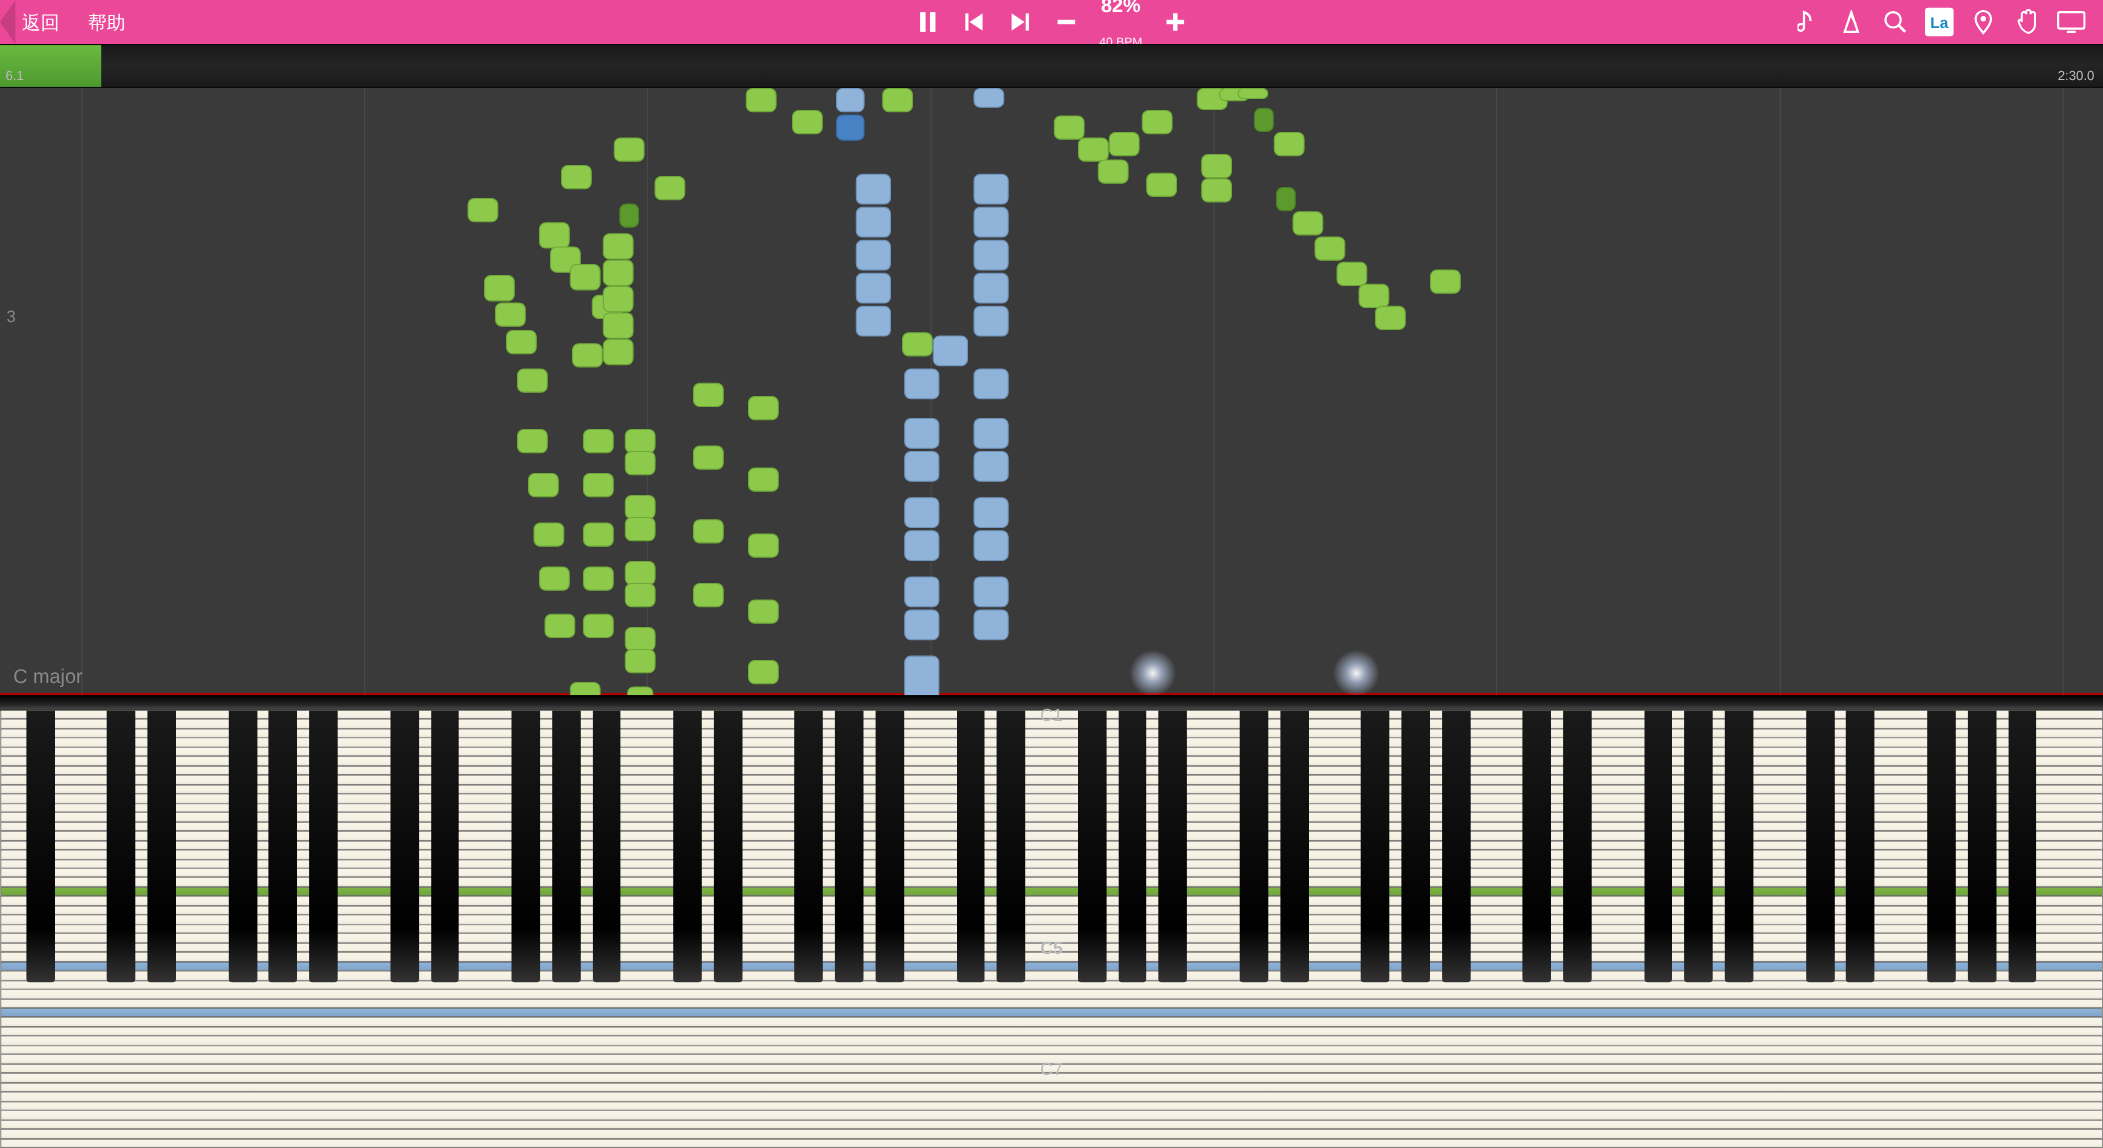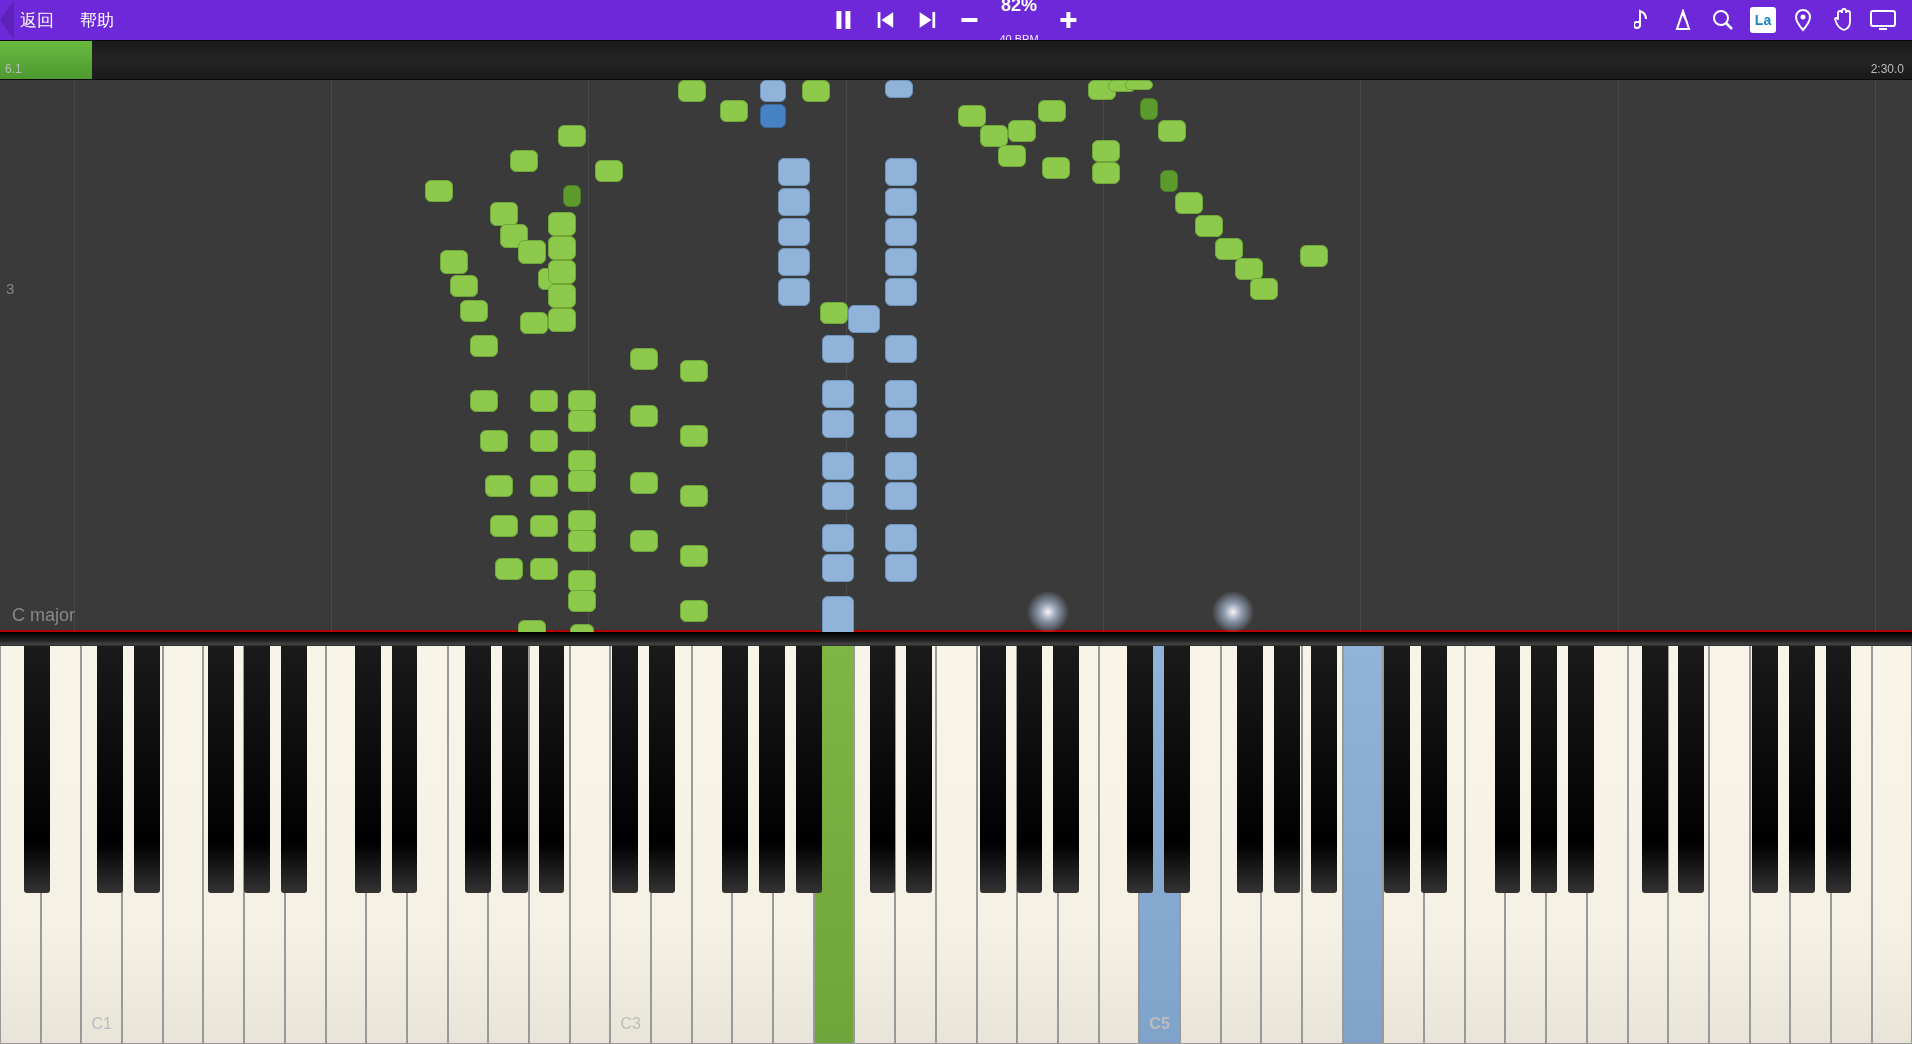--- a/index.html
+++ b/index.html
@@ -1,18 +1,18 @@
 <!DOCTYPE html>
 <html><head>
 <meta charset="utf-8">
 <style>
 * { margin: 0; padding: 0; box-sizing: border-box; }
 body { font-family: Arial, sans-serif; background: #000; overflow: hidden; width: 1912px; height: 1044px; }
 
-.toolbar { height: 40px; background: #6d28d9; display: flex; align-items: center; color: #fff; position: relative; }
+.toolbar { height: 40px; background: #ec4899; display: flex; align-items: center; color: #fff; position: relative; }
 .back-btn { display: flex; align-items: center; height: 40px; padding: 0 12px 0 20px; cursor: pointer; position: relative; font-size: 17px; }
 .back-btn::before { content: ''; position: absolute; left: 0; top: 50%; transform: translateY(-50%); border-top: 20px solid transparent; border-bottom: 20px solid transparent; border-right: 14px solid rgba(0,0,0,0.15); }
 .help-btn { padding: 0 14px; height: 40px; display: flex; align-items: center; font-size: 17px; cursor: pointer; }
 .transport { position: absolute; left: 50%; transform: translateX(-50%); display: flex; align-items: center; gap: 18px; }
 .transport-btn { cursor: pointer; display: flex; align-items: center; justify-content: center; width: 24px; height: 24px; }
 .tempo-display { display: flex; flex-direction: column; align-items: center; line-height: 1; }
 .tempo-pct { font-size: 18px; font-weight: bold; }
 .tempo-bpm { font-size: 11px; opacity: 0.9; margin-top: 20px; }
 .right-tools { margin-left: auto; display: flex; gap: 14px; padding-right: 16px; align-items: center; }
 .tool-icon { width: 26px; height: 26px; display: flex; align-items: center; justify-content: center; cursor: pointer; }
@@ -29,21 +29,21 @@
 .key-label { position: absolute; left: 12px; bottom: 6px; color: #888; font-size: 18px; }
 .note { position: absolute; border-radius: 6px; }
 .note.green { background: #8dc94a; border: 1px solid #6fa839; }
 .note.darkgreen { background: #5d9a2e; border: 1px solid #4a7d24; }
 .note.blue { background: #8fb3d9; border: 1px solid #6f94bc; }
 .note.darkblue { background: #4682c4; border: 1px solid #3668a0; }
 .notefall-line { position: absolute; left: 0; right: 0; bottom: 0; height: 2px; background: linear-gradient(to bottom, #9e0000, #c00); }
 .sparkle { position: absolute; bottom: -5px; width: 50px; height: 50px; background: radial-gradient(circle, rgba(255,255,255,0.95) 0%, rgba(200,220,255,0.6) 25%, transparent 60%); pointer-events: none; }
 
 .piano { height: 412px; background: linear-gradient(to bottom, #000 0%, #222 2%, #444 3%, #000 4%); position: relative; }
-.keys-container { position: absolute; top: 14px; left: 0; right: 0; bottom: 0; display: flex; }
+.keys-container { position: absolute; top: 14px; left: 0; right: 0; bottom: 0; display: flex; flex-direction: column; }
 .white-key { flex: 1; background: linear-gradient(to bottom, #f8f5e8 0%, #f5f2e5 70%, #e8e5d8 100%); border: 1px solid #999; border-top: none; position: relative; }
 .white-key.lit-green { background: linear-gradient(to bottom, #7fb545 0%, #6fa53a 100%); }
 .white-key.lit-blue { background: linear-gradient(to bottom, #8fb3d9 0%, #7fa3c9 100%); font-weight: bold; }
 .octave-label { position: absolute; bottom: 10px; left: 50%; transform: translateX(-50%); color: #bbb; font-size: 16px; pointer-events: none; }
 .black-key { position: absolute; top: 0; width: 1.35%; height: 62%; background: linear-gradient(to bottom, #1a1a1a 0%, #000 80%, #333 100%); border-radius: 0 0 3px 3px; z-index: 2; }
 </style>
 </head>
 <body>
 
 <div class="toolbar">
@@ -259,23 +259,20 @@
       <div class="white-key"></div>
       <div class="white-key"></div>
       <div class="white-key"></div>
       <div class="white-key"></div>
       <div class="white-key"></div>
       <div class="white-key"></div>
       <div class="white-key"></div>
       <div class="white-key"></div>
       <div class="white-key"></div>
       <div class="white-key"></div>
-      <div class="white-key">
-        <span class="octave-label">C3</span>
-      </div>
       <div class="white-key"></div>
       <div class="white-key"></div>
       <div class="white-key"></div>
       <div class="white-key"></div>
       <div class="white-key lit-green"></div>
       <div class="white-key"></div>
       <div class="white-key"></div>
       <div class="white-key"></div>
       <div class="white-key"></div>
       <div class="white-key"></div>
@@ -289,20 +286,23 @@
       <div class="white-key"></div>
       <div class="white-key"></div>
       <div class="white-key lit-blue"></div>
       <div class="white-key"></div>
       <div class="white-key"></div>
       <div class="white-key"></div>
       <div class="white-key"></div>
       <div class="white-key"></div>
       <div class="white-key"></div>
       <div class="white-key"></div>
+      <div class="white-key">
+        <span class="octave-label">C7</span>
+      </div>
       <div class="white-key"></div>
       <div class="white-key"></div>
       <div class="white-key"></div>
       <div class="white-key"></div>
       <div class="white-key"></div>
       <div class="white-key"></div>
       <div class="black-key" style="left: 1.24808%;"></div>
       <div class="black-key" style="left: 5.09423%;"></div>
       <div class="black-key" style="left: 7.01731%;"></div>
       <div class="black-key" style="left: 10.8635%;"></div>

